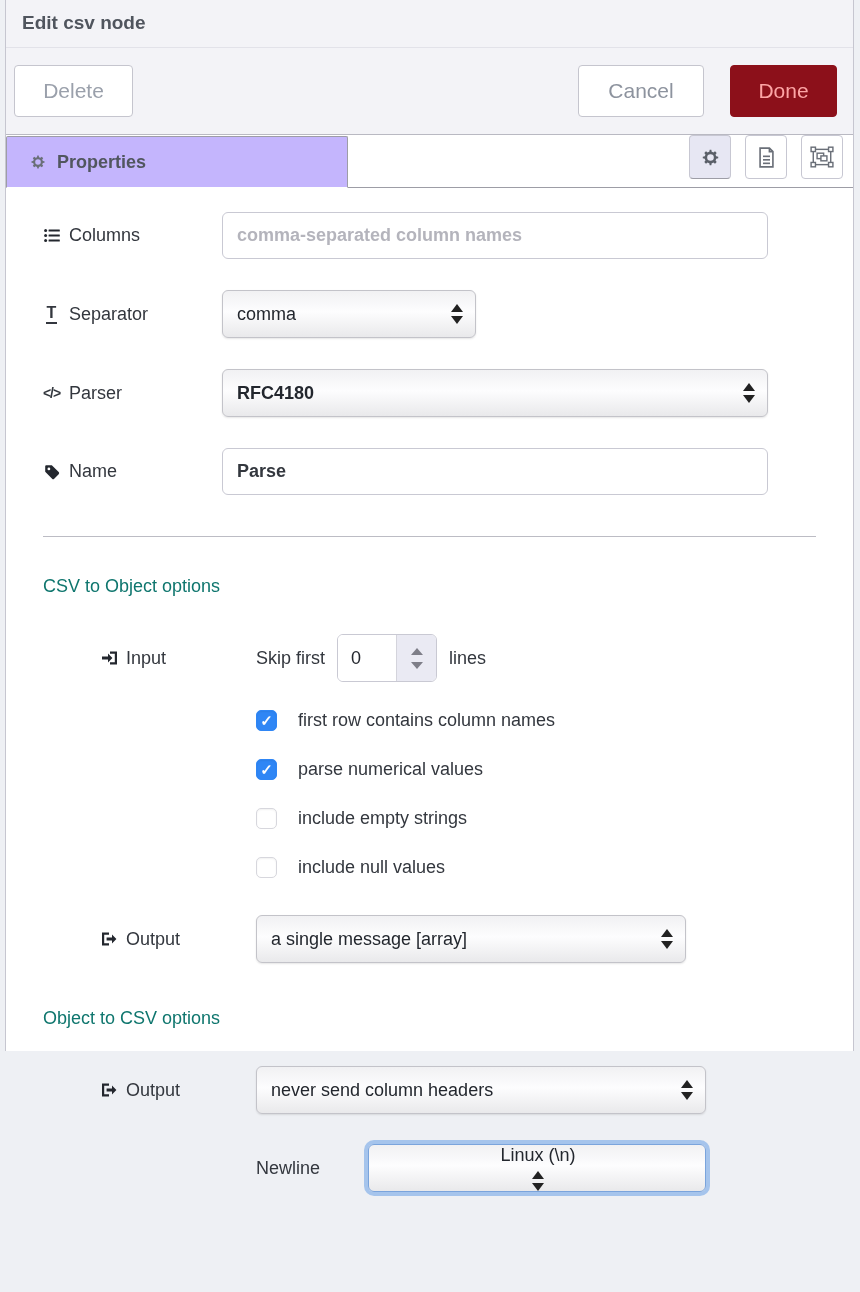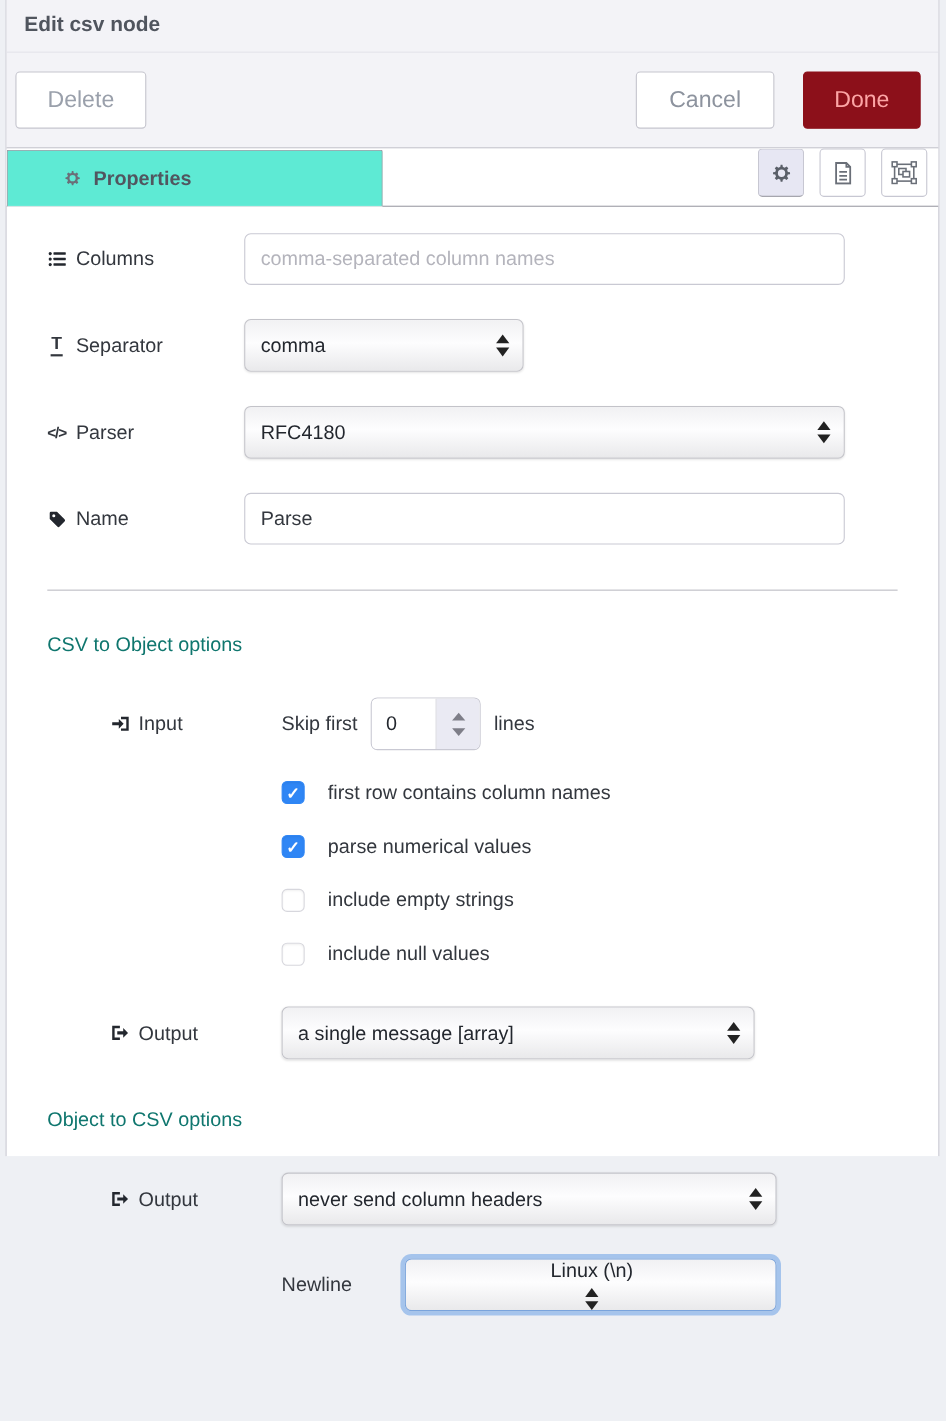--- a/index.html
+++ b/index.html
@@ -32,23 +32,23 @@
   .btn-done   { background:#8c101a; border-color:#8c101a; color:#fca5a5; min-width:107px; }
   .toolbar-right { display:flex; gap:26px; }
   
   .tabrow {
     position:relative; height:57px; background:#fff;
     border-bottom:1px solid #9d9da6;
     display:flex; justify-content:space-between; align-items:flex-end;
   }
   .tab {
     position:relative; width:342px; height:52px; margin-bottom:-1px;
-    background:#5eead4; border:1px solid #9d9da6; border-bottom:1px solid #fff;
+    background:#c4b5fd; border:1px solid #9d9da6; border-bottom:1px solid #fff;
     border-radius:2px 2px 0 0;
-    display:flex; align-items:center; gap:11px; padding-left:50px; cursor:pointer;
+    display:flex; align-items:center; gap:11px; padding-left:22px; cursor:pointer;
   }
   .tab .tab-label { font-size:18px; font-weight:bold; color:#51565f; }
   .tab-buttons { display:flex; gap:14px; align-items:center; padding:0 10px 8px 0; }
   .icon-btn {
     width:42px; height:44px; background:#fff; border:1px solid #c7c7d2; border-radius:4px;
     display:flex; align-items:center; justify-content:center; cursor:pointer;
   }
   .icon-btn.selected { background:#e7e7f3; border-bottom-color:#9d9da6; }
   
   .content { padding:24px 37px 0 37px; flex:1; }
@@ -57,21 +57,21 @@
     width:179px; display:flex; align-items:center; gap:9px;
     font-size:18px; color:#33373e;
   }
   .ticon { width:17px; display:inline-flex; justify-content:center; }
   .text-input {
     height:47px; border:1px solid #c9c9d3; border-radius:6px;
     font-family:"Liberation Sans", sans-serif; font-size:18px; color:#33373e;
     padding:0 14px; background:#fff; outline:none;
   }
   .text-input::placeholder { color:#b4b4bc; }
-  .w-full { width:546px; }
+  .w-full { width:546px;font-weight:bold; }
   
   .mselect {
     height:48px; border:1px solid #c3c3c9; border-radius:6px;
     background:linear-gradient(180deg,#f1f1f3 0%,#fdfdfe 45%,#e9e9eb 100%);
     box-shadow:0 1px 2px rgba(0,0,0,0.10);
     display:flex; align-items:center; justify-content:space-between;
     padding:0 12px 0 14px; font-size:18px; color:#23272e; cursor:pointer;
   }
   .mselect.focused {
     border:1px solid #7aa4dc;

